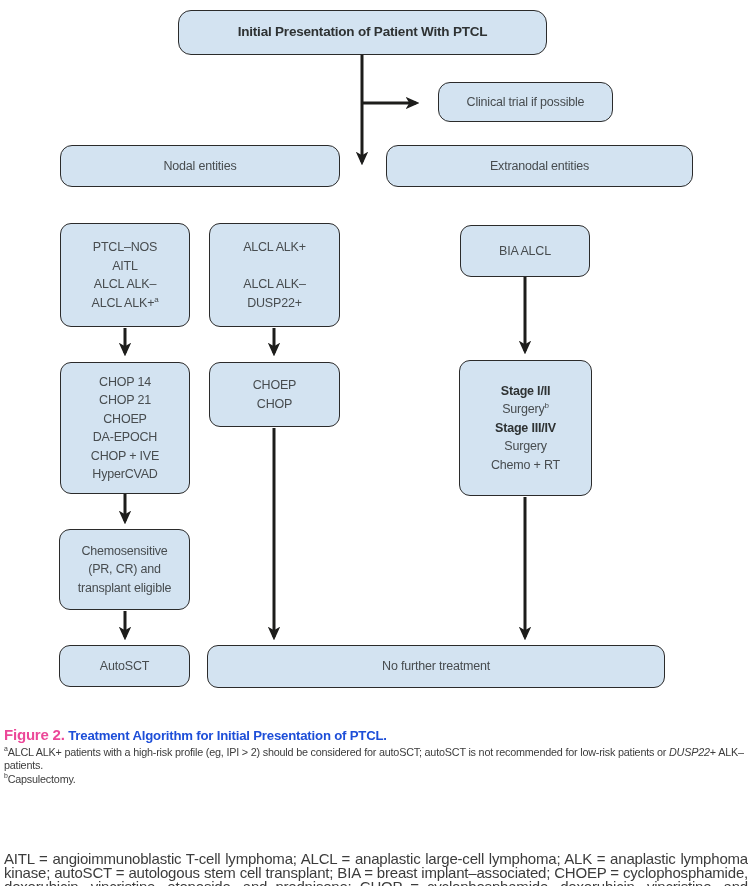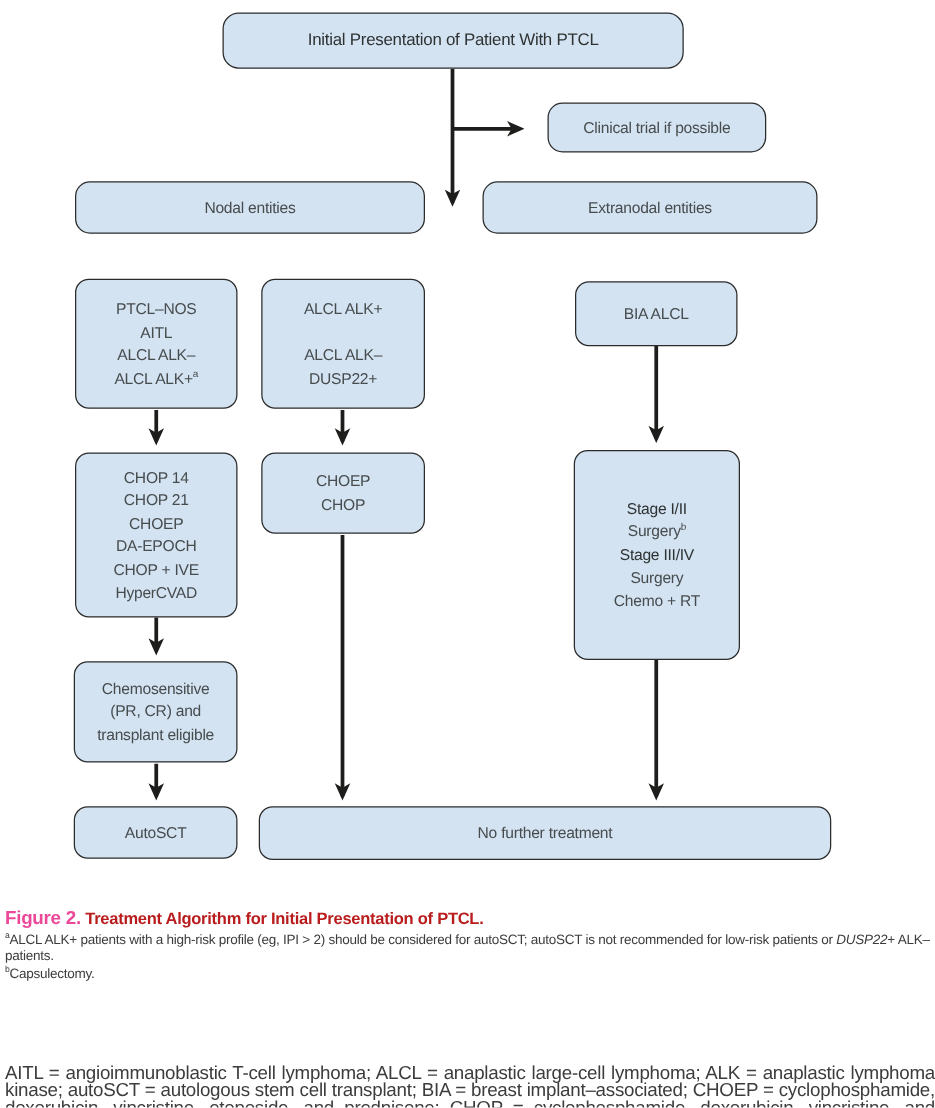--- a/index.html
+++ b/index.html
@@ -18,26 +18,26 @@
     background:#d3e3f1;
     border:1.7px solid #2b2b2b;
     border-radius:11px;
     display:flex; flex-direction:column;
     align-items:center; justify-content:center;
     color:#474c4f; font-size:12.5px; letter-spacing:-0.2px;
     text-align:center; line-height:18.5px;
   }
   .box.root { border-radius:13px; font-size:13.5px; }
   .bline { min-height:18.5px; line-height:18.5px; }
-  .bold { font-weight:normal; color:#2e3233; }
+  .bold { font-weight:bold; color:#2e3233; }
   sup { font-size:64%; vertical-align:super; line-height:0; }
 
   .caption { position:absolute; left:4px; top:726px; width:742px; font-weight:bold; letter-spacing:-0.2px; }
   .caption .fig { color:#ec4899; font-size:15px; }
-  .caption .title { color:#b91c1c; font-size:13.2px; }
+  .caption .title { color:#1d4ed8; font-size:13.2px; }
 
   .footnotes { position:absolute; left:4px; top:746px; width:744px;
     font-size:10.8px; line-height:13.4px; color:#3c3c3c; letter-spacing:-0.2px; }
   .footnotes i { font-style:italic; }
 
   .abbr { position:absolute; left:4px; top:836px; width:744px;
     font-size:15px; line-height:13.8px; color:#3c3c3c;
     letter-spacing:-0.2px; text-align:justify;margin-top:16px; }
 </style>
 </head>
@@ -71,21 +71,21 @@
     </div>
 
     <div class="box" style="left:438px;top:82px;width:175px;height:40px;border-radius:12px">
       <span>Clinical trial if possible</span>
     </div>
 
     <div class="box" style="left:60px;top:145px;width:280px;height:42px;border-radius:12px">
       <span>Nodal entities</span>
     </div>
 
-    <div class="box" style="left:386px;top:145px;width:268px;height:42px;border-radius:12px">
+    <div class="box" style="left:386px;top:145px;width:307px;height:42px;border-radius:12px">
       <span>Extranodal entities</span>
     </div>
 
     <div class="box" style="left:60px;top:223px;width:130px;height:104px">
       <div class="bline">PTCL–NOS</div>
       <div class="bline">AITL</div>
       <div class="bline">ALCL ALK–</div>
       <div class="bline">
         <span>ALCL ALK+</span><sup>a</sup>
       </div>
@@ -109,21 +109,21 @@
       <div class="bline">DA-EPOCH</div>
       <div class="bline">CHOP + IVE</div>
       <div class="bline">HyperCVAD</div>
     </div>
 
     <div class="box" style="left:209px;top:362px;width:131px;height:65px">
       <div class="bline">CHOEP</div>
       <div class="bline">CHOP</div>
     </div>
 
-    <div class="box" style="left:459px;top:360px;width:133px;height:168px">
+    <div class="box" style="left:459px;top:360px;width:133px;height:136px">
       <div class="bline bold">Stage I/II</div>
       <div class="bline">
         <span>Surgery</span><sup>b</sup>
       </div>
       <div class="bline bold">Stage III/IV</div>
       <div class="bline">Surgery</div>
       <div class="bline">Chemo + RT</div>
     </div>
 
     <div class="box" style="left:59px;top:529px;width:131px;height:81px">

